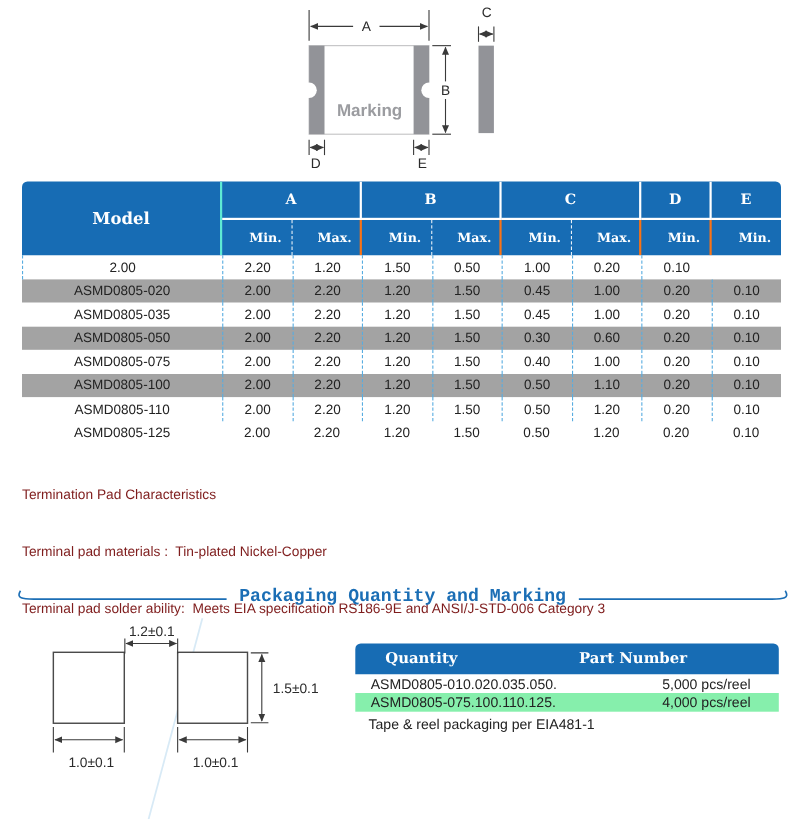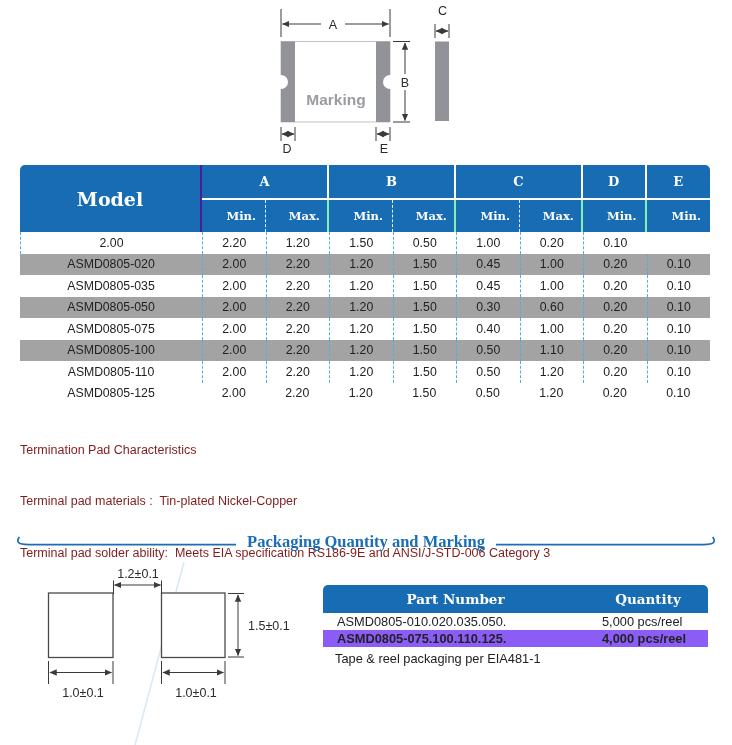--- a/index.html
+++ b/index.html
@@ -8,53 +8,53 @@
   svg text{font-family:"Liberation Sans",sans-serif;}
   .abs{position:absolute;}
 
   
   #dim-table{left:20px;top:165px;width:690px;}
   .dt-head{display:grid;grid-template-columns:182px repeat(8,1fr);
            grid-template-rows:35px 32px;background:#176cb4;color:#fff;
            border-radius:5px 5px 0 0;overflow:hidden;
            font-family:"DejaVu Serif","Liberation Serif",serif;font-weight:bold;}
   .dt-head .hc{display:flex;align-items:center;justify-content:center;box-sizing:border-box;}
-  .hc.model{grid-row:1/3;grid-column:1;border-right:2px solid #4c1d95;font-size:19px;}
+  .hc.model{grid-row:1/3;grid-column:1;border-right:2px solid #5eead4;font-size:15px;}
   .hc.grp2{grid-row:1;grid-column:span 2;border-bottom:2px solid #fff;border-right:2px solid #fff;font-size:13px;}
   .hc.grp1{grid-row:1;border-bottom:2px solid #fff;border-right:2px solid #fff;font-size:13px;}
   .hc.last{border-right:none;}
   .hc.sub{grid-row:2;font-size:11.5px;margin-left:16px;}
   .hc.sub.dash{border-right:1px dashed rgba(255,255,255,.9);}
-  .hc.sub.solid{border-right:2px solid #86efac;}
+  .hc.sub.solid{border-right:2px solid #f97316;}
   .dt-body{}
   .trow{display:grid;grid-template-columns:182px repeat(8,1fr);height:21.5px;}
   .trow.shaded{background:#a3a3a3;}
   .trow .cell{display:flex;align-items:center;justify-content:center;
               font-size:12.3px;color:#222;box-sizing:border-box;}
   .trow .cell.val{border-left:1px dashed #58ace0;}
   .dt-body .trow:last-child .cell.val{border-left:none;}
 
   
   #term-notes{left:20px;top:407px;font-size:12.5px;line-height:17.3px;color:#7f1d1d;white-space:pre;}
 
   
   #section-title-row{left:14px;top:532px;width:704px;display:flex;align-items:center;gap:11px;}
   #section-title-row .swash{flex:1;height:12px;}
-  #section-title{font-family:Liberation Serif, serif;font-weight:bold;
+  #section-title{font-family:Liberation Mono, monospace;font-weight:bold;
                  font-size:16.5px;color:#1b6eb5;white-space:nowrap;}
 
   
   #pkg-table{left:323px;top:585px;width:385px;}
   .pk-head{display:flex;height:28px;background:#176cb4;color:#fff;border-radius:5px 5px 0 0;
            font-family:"DejaVu Serif","Liberation Serif",serif;font-weight:bold;font-size:13.5px;}
   .pk-head .pc{display:flex;align-items:center;justify-content:center;}
   .pk-head .pc.part{width:265px;}
   .pk-head .pc.qty{flex:1;}
   .prow{display:flex;height:17px;align-items:center;font-size:12.8px;color:#222;}
-  .prow.shaded{background:#8b5cf6;font-weight:bold;}
+  .prow.shaded{background:#86efac;}
   .prow .pcell.part{width:265px;padding-left:14px;box-sizing:border-box;}
   .prow .pcell.qty{flex:1;padding-left:14px;box-sizing:border-box;}
   #pkg-note{padding:4px 0 0 12px;font-size:12.8px;color:#222;}
 </style>
 </head>
 <body>
 
 <div id="page">
 
   <svg class="abs" style="left:0;top:0" width="732" height="160" viewBox="0 0 732 160">
@@ -278,22 +278,22 @@
     <g stroke="#3a3a3a" stroke-width="1">
       <line x1="161.5" y1="661" x2="161.5" y2="684"></line>
       <line x1="225" y1="661" x2="225" y2="684"></line>
       <line x1="163" y1="672.5" x2="223.5" y2="672.5" marker-start="url(#ar2)" marker-end="url(#ar2)"></line>
     </g>
     <text x="196" y="697" text-anchor="middle" font-size="12.5" fill="#2b2b2b">1.0±0.1</text>
   </svg>
 
   <div class="abs" id="pkg-table">
     <div class="pk-head">
+      <div class="pc qty">Quantity</div>
       <div class="pc part">Part Number</div>
-      <div class="pc qty">Quantity</div>
     </div>
     <div id="pk-body">
     <div class="prow">
       <div class="pcell part">ASMD0805-010.020.035.050.</div>
       <div class="pcell qty">5,000 pcs/reel</div>
     </div>
 
     <div class="prow shaded">
       <div class="pcell part">ASMD0805-075.100.110.125.</div>
       <div class="pcell qty">4,000 pcs/reel</div>

